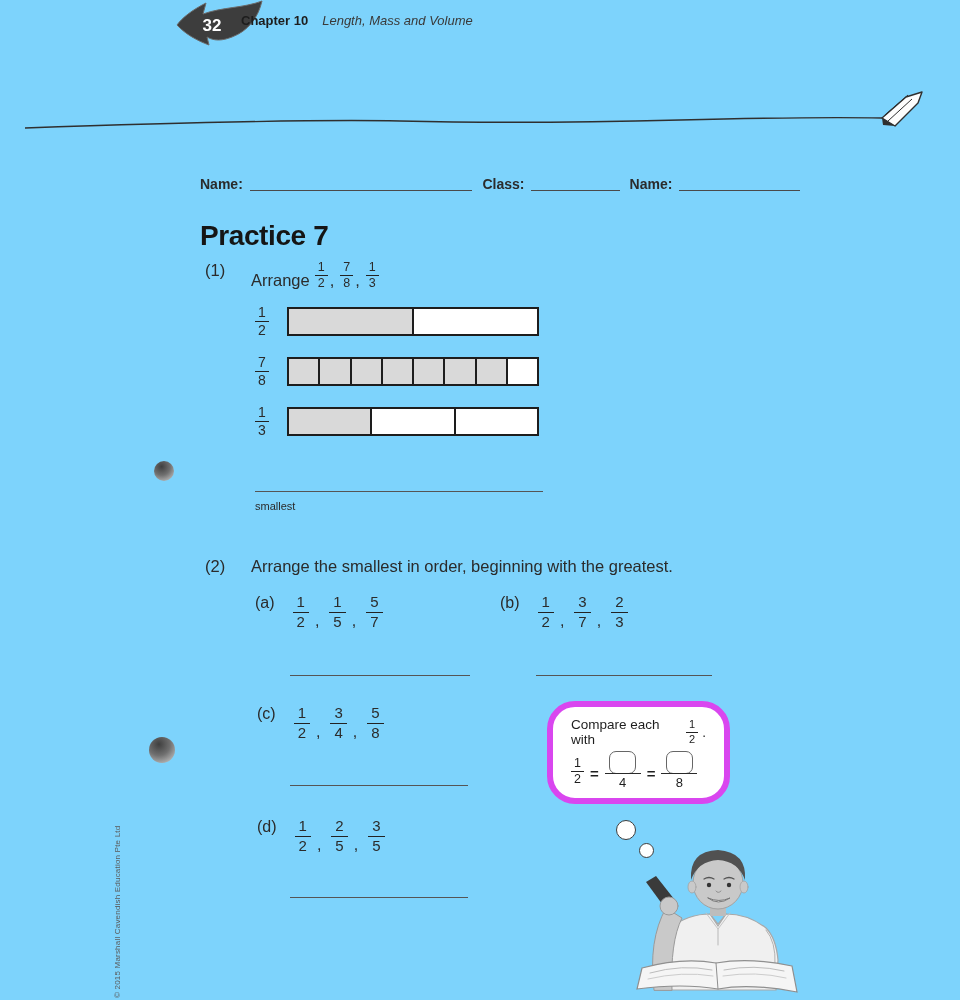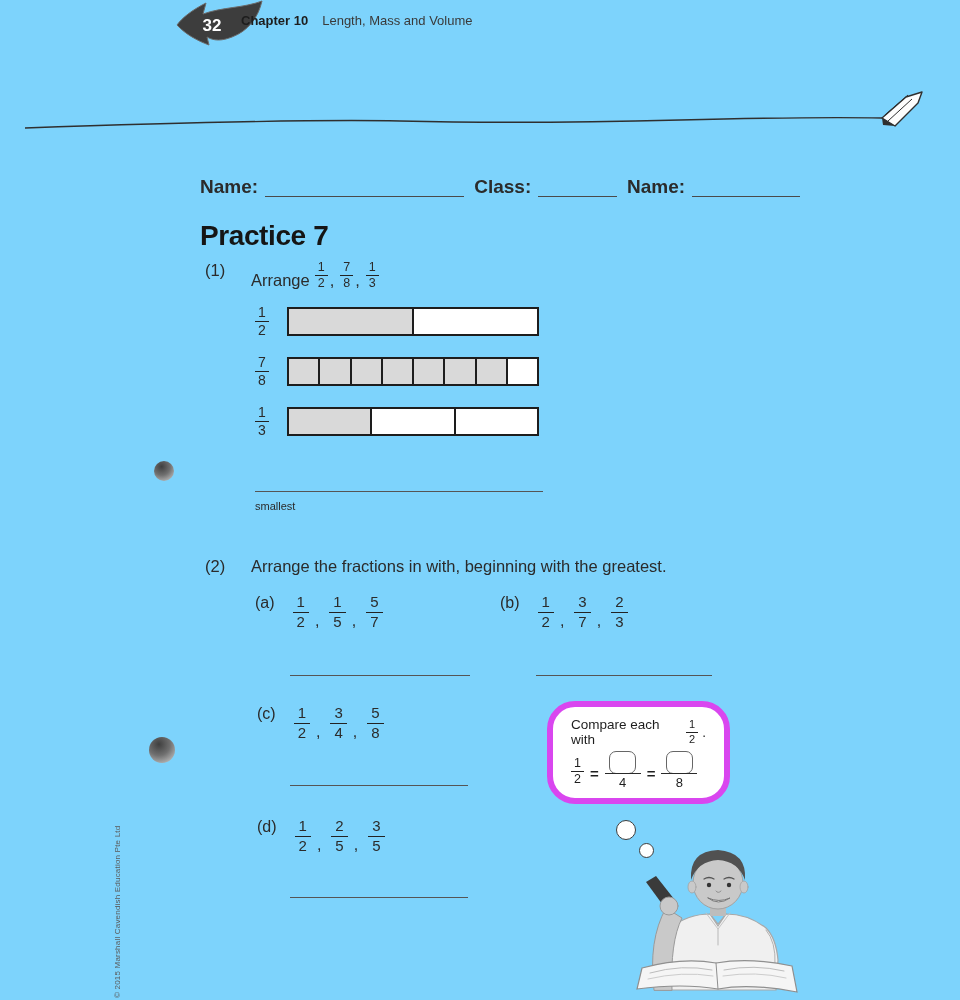--- a/index.html
+++ b/index.html
@@ -3,27 +3,27 @@
 <meta charset="utf-8">
 <style>
   * { margin:0; padding:0; box-sizing:border-box; }
   body { background:#ffffff; font-family:"Liberation Sans", sans-serif; color:#2b2b2b; }
   .sheet { position:relative; width:960px; height:1000px; background:#7dd3fc; overflow:hidden; }
 
   
   .badge { position:absolute; left:172px; top:0; }
   .chapter-line { position:absolute; left:241px; top:13px; font-size:13px; display:flex; gap:14px; align-items:baseline; }
   .chapter-label { font-weight:bold; color:#1d1d1d; }
-  .chapter-title { color:#3a3a3a; }
+  .chapter-title { color:#3a3a3a;font-style:italic; }
 
   
   .divider { position:absolute; left:0; top:90px; }
 
   
-  .fields-row { position:absolute; left:200px; top:176px; width:600px; display:flex; align-items:flex-end; font-size:19px; font-weight:bold; }
+  .fields-row { position:absolute; left:200px; top:176px; width:600px; display:flex; align-items:flex-end; font-size:14px; font-weight:bold; }
   .fields-row .blank { border-bottom:1.6px solid #4a4a4a; height:15px; margin:0 10px 1px 7px; }
   .blank-name { flex:2.4; }
   .blank-class { flex:0.95; }
   .blank-date { flex:1.3; margin-right:0 !important; }
 
   
   .title { position:absolute; left:200px; top:220px; font-size:28px; font-weight:bold; letter-spacing:-0.4px; color:#151515; display:flex; gap:26px; }
 
   
   .q-row { position:absolute; display:flex; font-size:16.5px; }
@@ -176,21 +176,21 @@
         </div>
     </div>
   </div>
 
   <div class="answer-line" style="left:255px; top:491px; width:288px;"></div>
   <div class="caption" style="left:255px; top:500px;">smallest</div>
 
   <div class="q-row" style="left:205px; top:557px;">
     <span class="q-num">(2)</span>
     <div class="q-text">
-      <span>Arrange the fractions in with, beginning with the greatest.</span>
+      <span>Arrange the smallest in order, beginning with the greatest.</span>
     </div>
   </div>
 
   <div class="sub-item" style="left:255px; top:594px;">
     <span>(a)</span>
     <div class="fracs">
       <span class="frac">
           <span class="num">1</span>
           <span class="den">2</span>
         </span>

